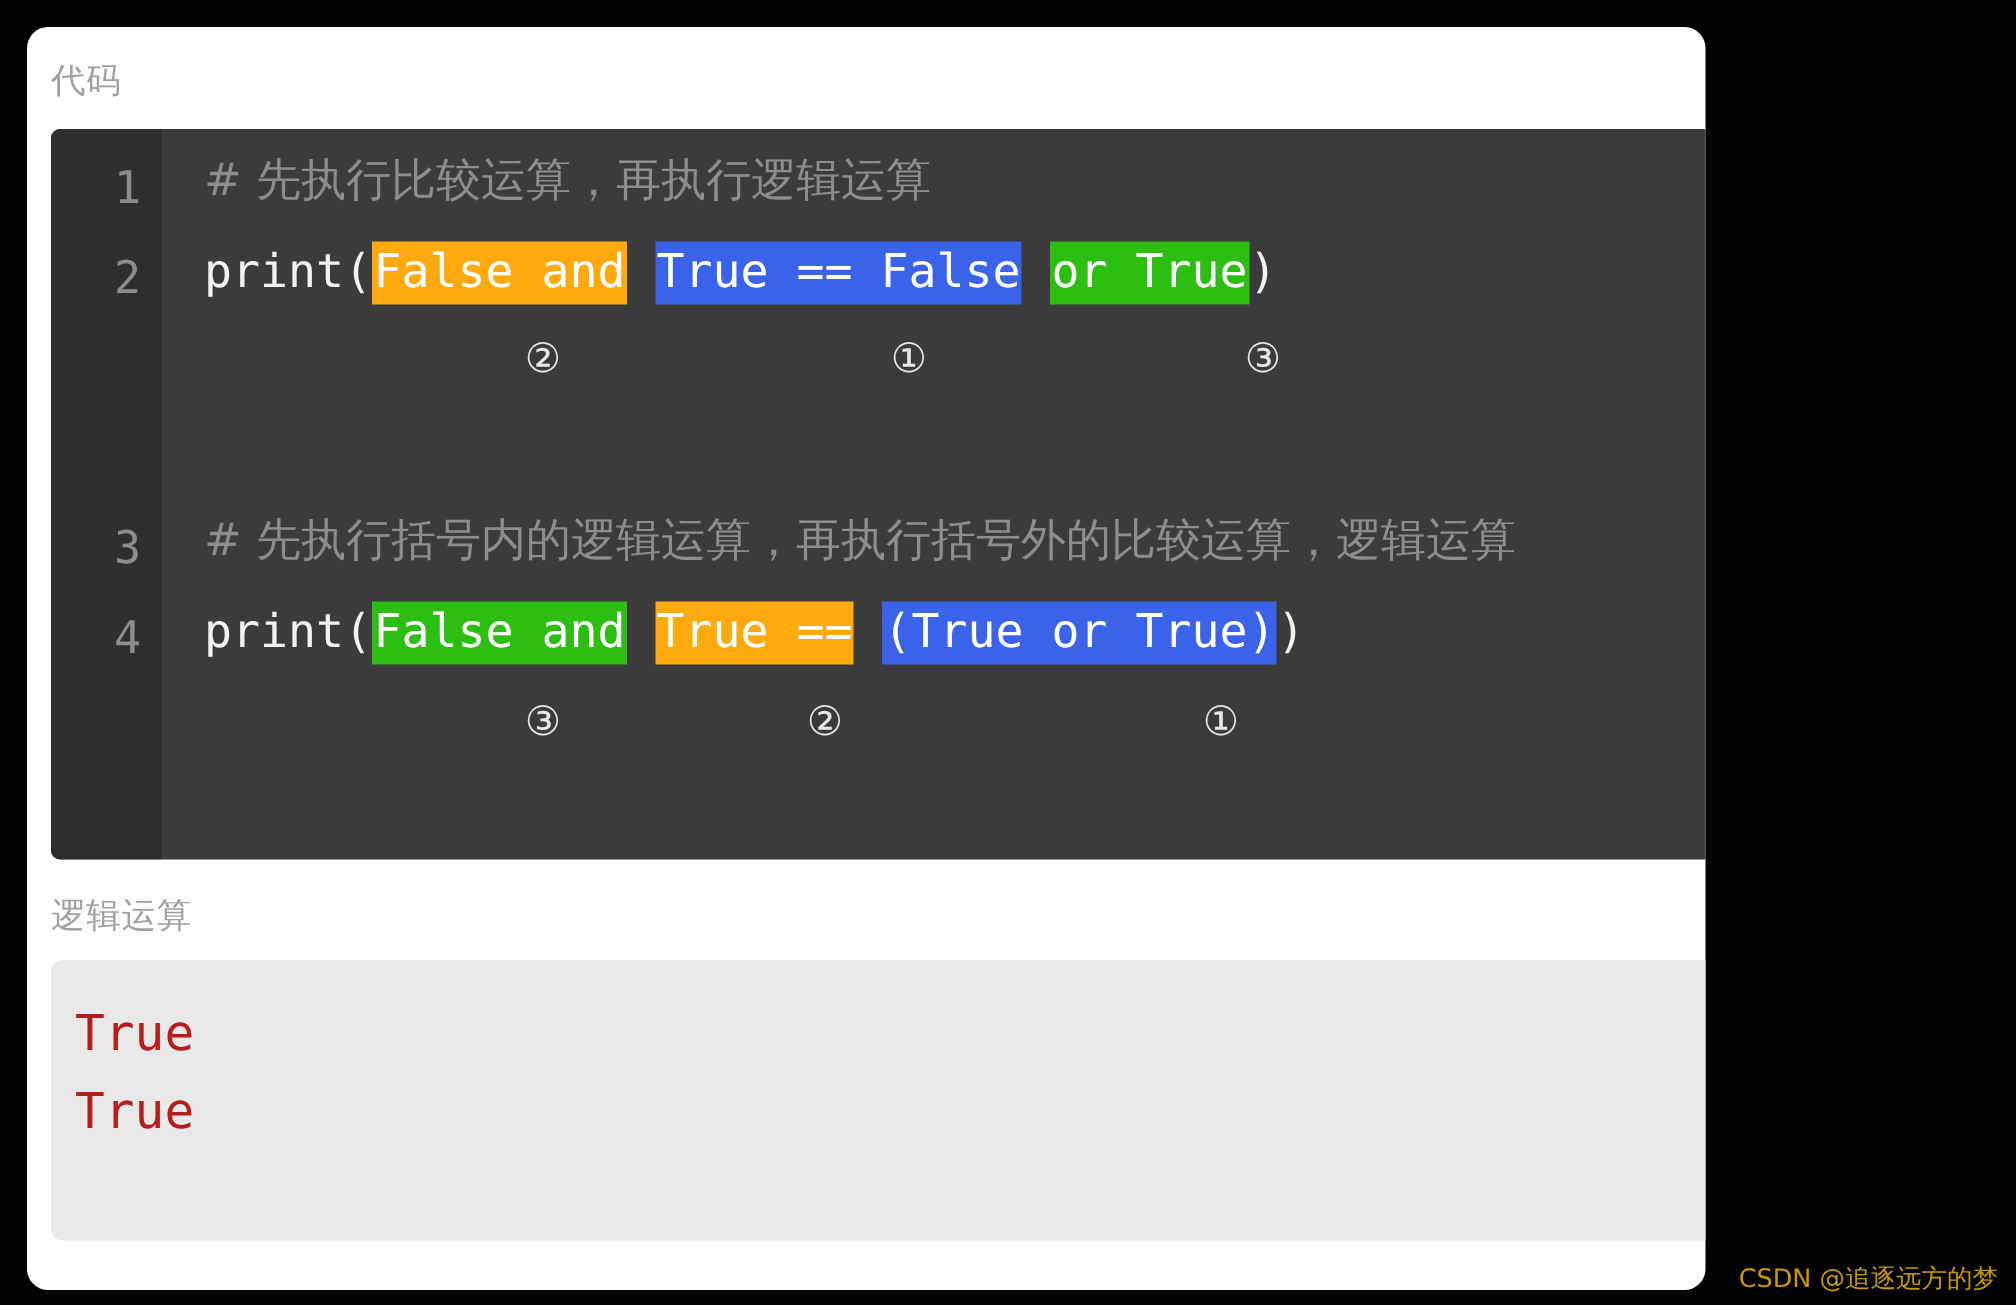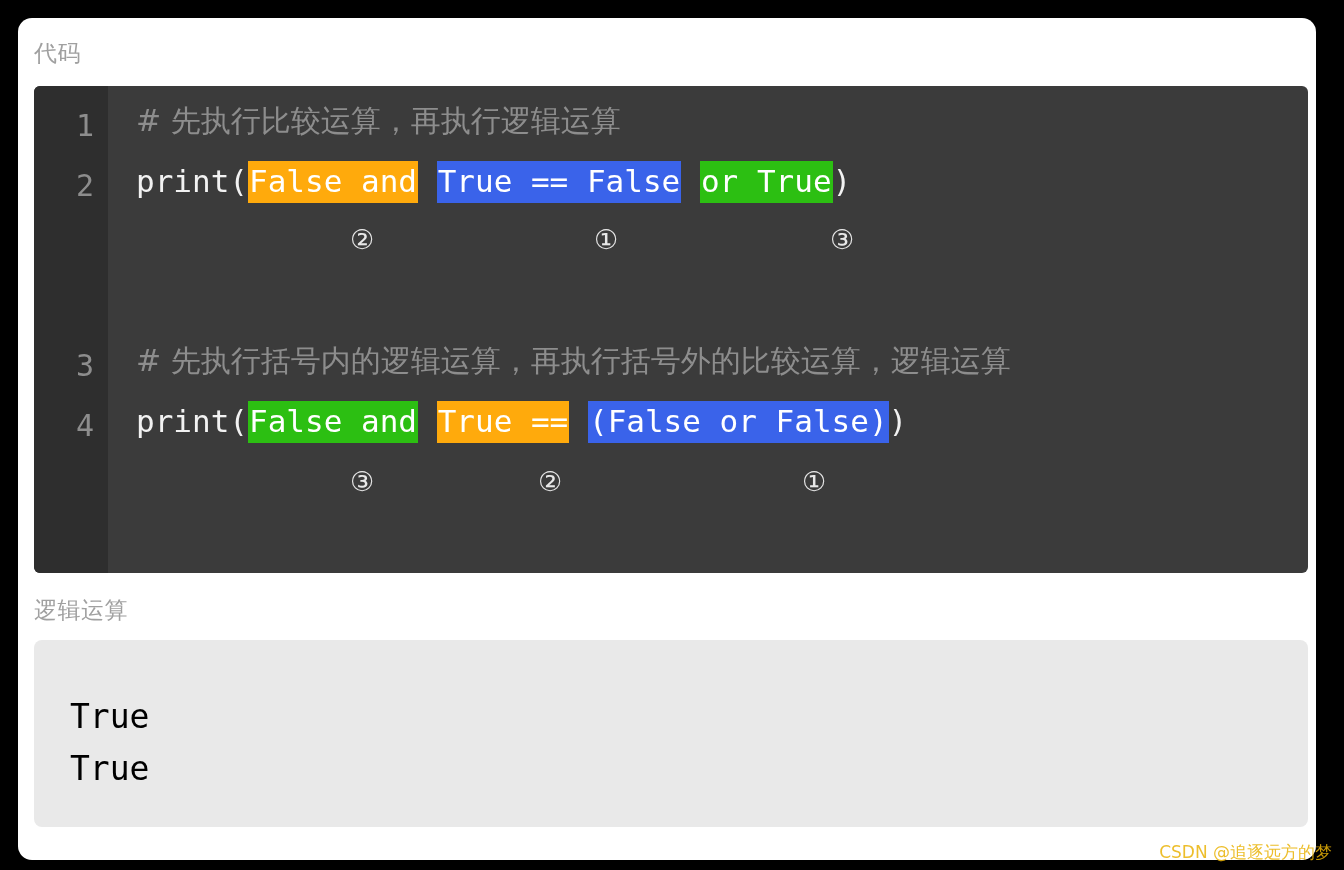--- a/index.html
+++ b/index.html
@@ -19,21 +19,21 @@
     width: 1344px;
     height: 870px;
     background: #000000;
   }
 
   
   .card {
     position: absolute;
     left: 18px;
     top: 18px;
-    width: 1298px;
+    width: 1119px;
     height: 842px;
     background: #ffffff;
     border-radius: 14px;
     box-sizing: border-box;
     overflow: hidden;
   }
 
   .section-label {
     position: absolute;
     color: #a0a0a0;
@@ -128,27 +128,26 @@
     left: 16px;
     top: 622px;
     width: 1274px;
     height: 187px;
     background: #e9e9e9;
     border-radius: 8px;
     overflow: hidden;
   }
   .result-line {
     position: absolute;
-    left: 36px;
-    color: #000000;
+    left: 16px;
+    color: #b91c1c;
     font-size: 33px;
     font-family: "DejaVu Sans Mono", "Liberation Mono", monospace;
     line-height: 1;
     white-space: nowrap;
-    margin-top: 28px;
   }
 
   .watermark {
     position: absolute;
     right: 12px;
     bottom: 6px;
     color: #eab308;
     font-size: 17px;
     font-family: "DejaVu Sans", "Liberation Sans", sans-serif;
     white-space: nowrap;
@@ -183,21 +182,21 @@
         <div class="marker-row" style="top:140px;">
           <div class="marker" style="left:254px;">②</div>
           <div class="marker" style="left:498px;">①</div>
           <div class="marker" style="left:734px;">③</div>
         </div>
 
         <div class="code-line comment" style="top:260px;">
           <span class="cjk">#  先执行括号内的逻辑运算，再执行括号外的比较运算，逻辑运算</span>
         </div>
 
-        <div class="code-line" style="top:320px;"><span class="src">print(</span><span class="hl hl-green">False and</span><span class="src"> </span><span class="hl hl-orange">True ==</span><span class="src"> </span><span class="hl hl-blue">(False or False)</span><span class="src">)</span></div>
+        <div class="code-line" style="top:320px;"><span class="src">print(</span><span class="hl hl-green">False and</span><span class="src"> </span><span class="hl hl-orange">True ==</span><span class="src"> </span><span class="hl hl-blue">(True or True)</span><span class="src">)</span></div>
 
         <div class="marker-row" style="top:382px;">
           <div class="marker" style="left:254px;">③</div>
           <div class="marker" style="left:442px;">②</div>
           <div class="marker" style="left:706px;">①</div>
         </div>
 
       </div>
     </div>
 

